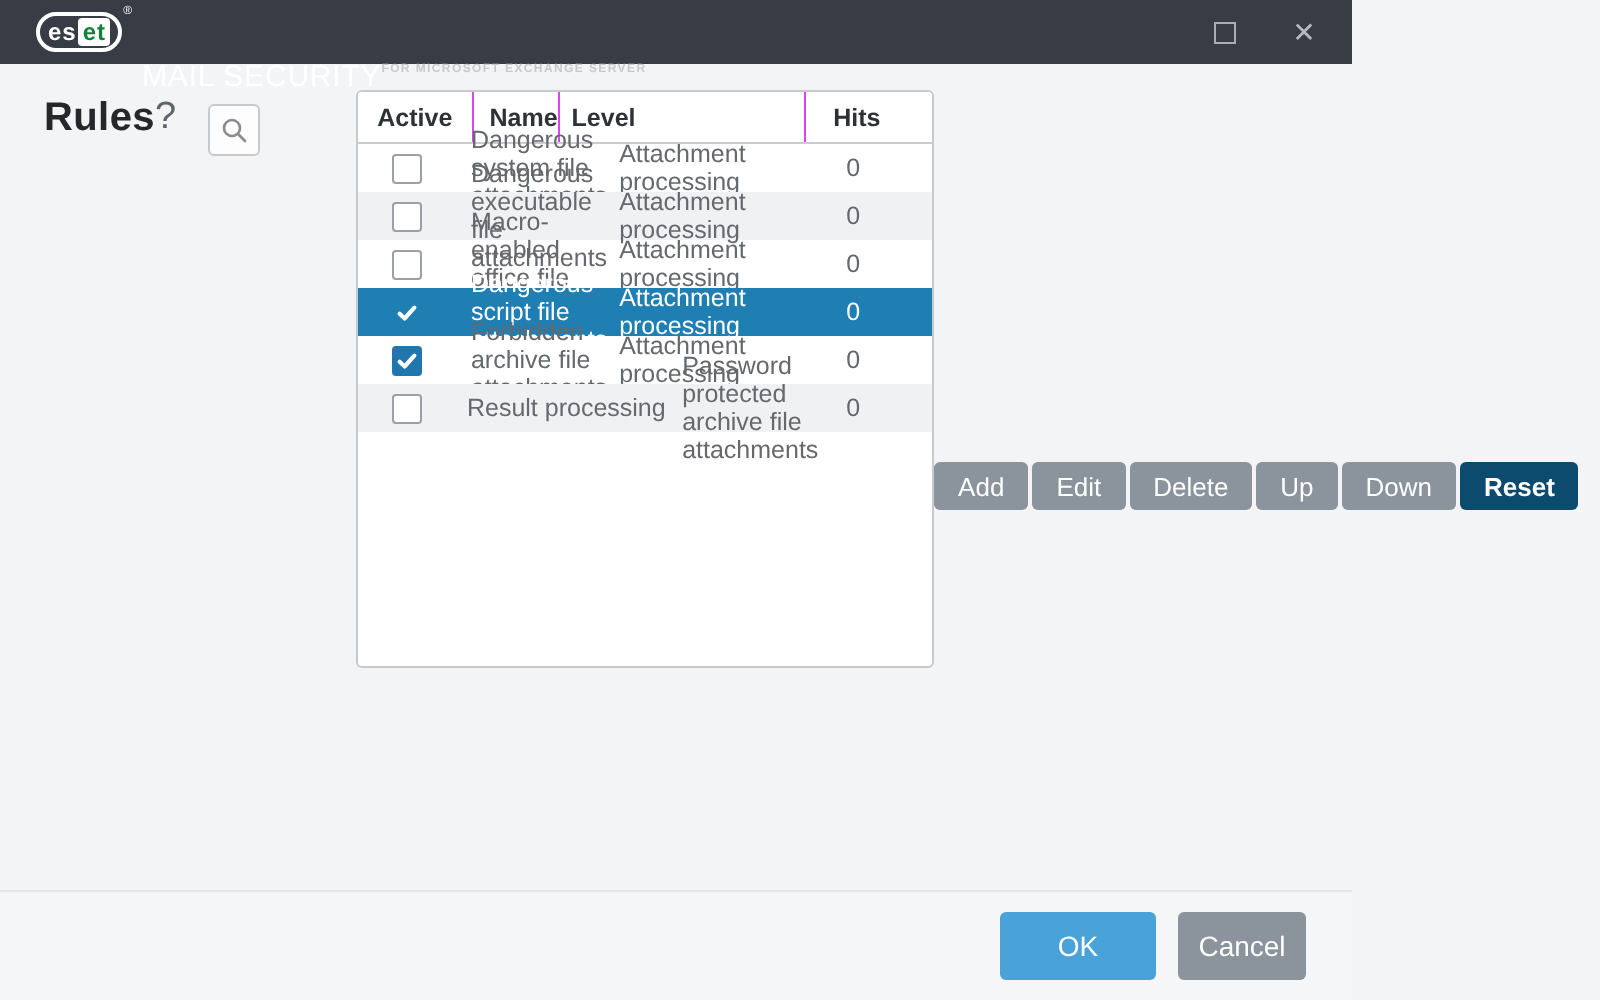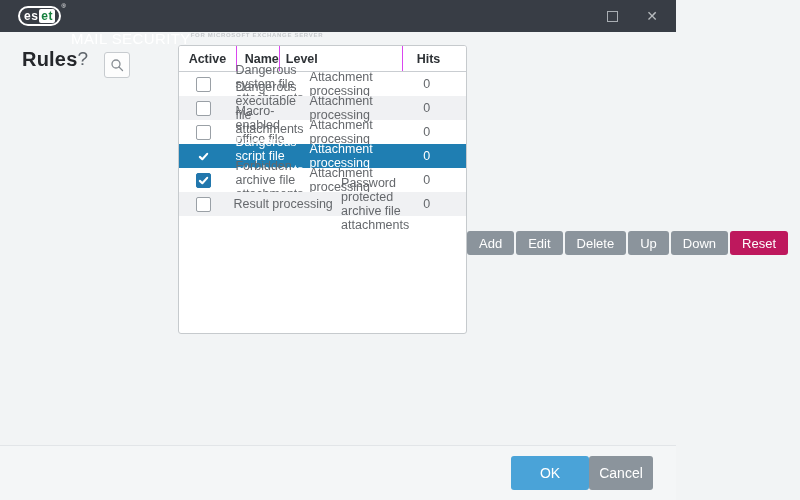--- a/index.html
+++ b/index.html
@@ -78,27 +78,27 @@
   .checkbox.checked { background: #2177ad; border-color: #2177ad; }
   .checkbox.checked .check { display: block; }
   .tr.selected .checkbox { background: transparent; border-color: transparent; }
 
   
   .actions { display: flex; gap: 2px; margin-top: 6px; align-items: center; }
   .btn {
     height: 24px; padding: 0 12px; border: none; border-radius: 3px;
     background: #8b949c; color: #fff; font-size: 13px; font-family: inherit; cursor: pointer;
   }
-  .btn-reset { margin-left: auto; background: #be185d; color: #fdfdfd; cursor: default; min-width: 52px; }
+  .btn-reset { margin-left: auto; background: #0c4a6e; color: #fdfdfd; cursor: default; min-width: 52px; font-weight: bold; }
 
   
   .footer {
     height: 55px; flex: 0 0 55px; background: #f4f6f7; border-top: 1px solid #e2e5e8;
     display: flex; justify-content: flex-end; align-items: flex-start;
-    padding: 10px 23px 0 0; margin-top: 10px;
+    padding: 10px 23px 0 0; gap: 11px; margin-top: 10px;
   }
   .btn-ok { width: 78px; height: 34px; background: #4aa3d8; color: #fff; font-size: 14px; border: none; border-radius: 3px; cursor: pointer; }
   .btn-cancel { width: 64px; height: 34px; background: #8b949c; color: #fff; font-size: 14px; border: none; border-radius: 3px; cursor: pointer; }
 </style>
 </head>
 <body>
 
 <div class="window">
 
   <div class="titlebar">

